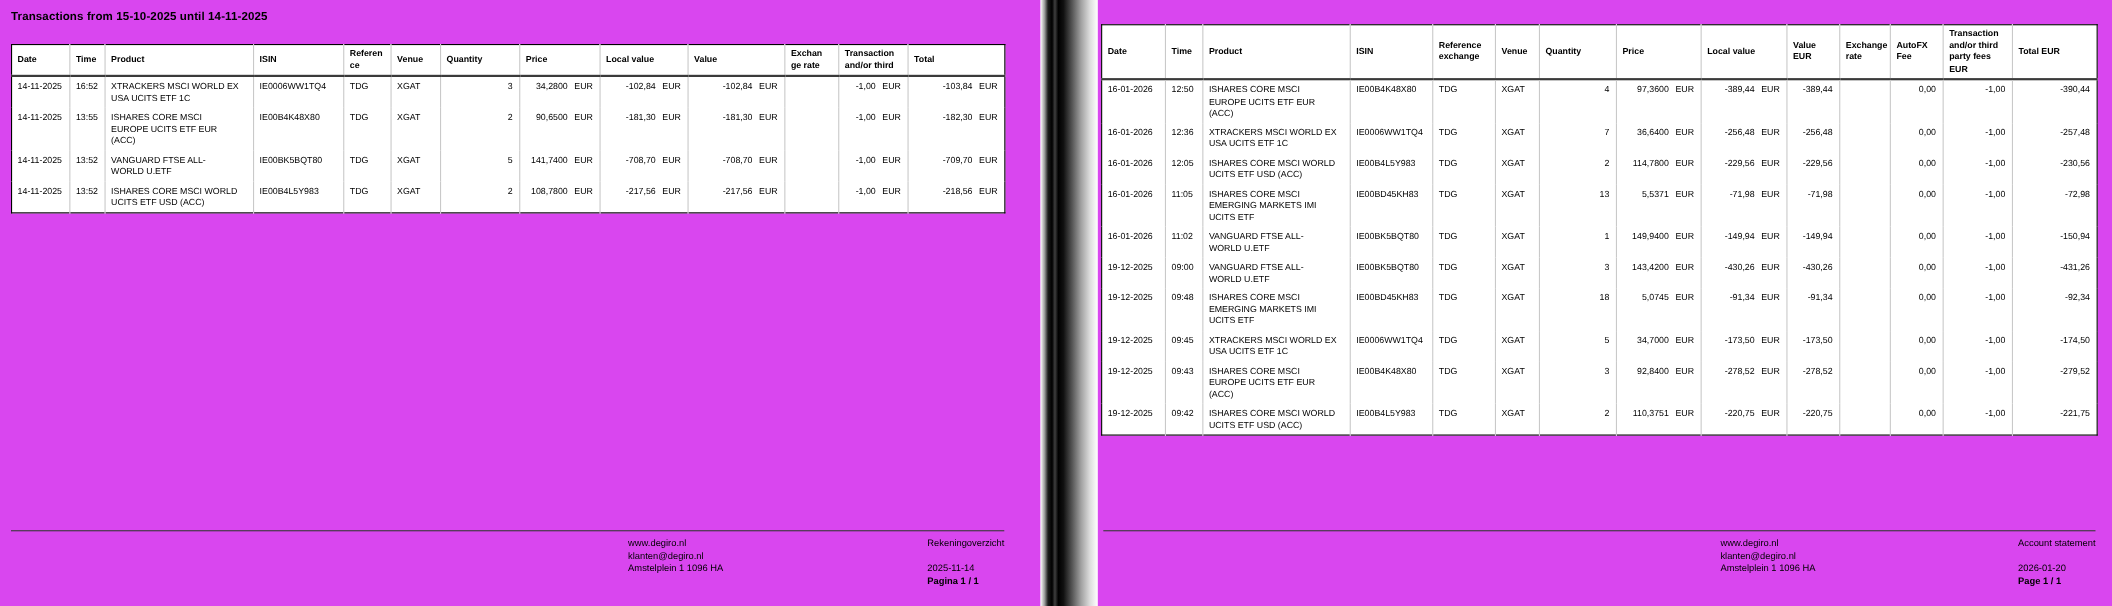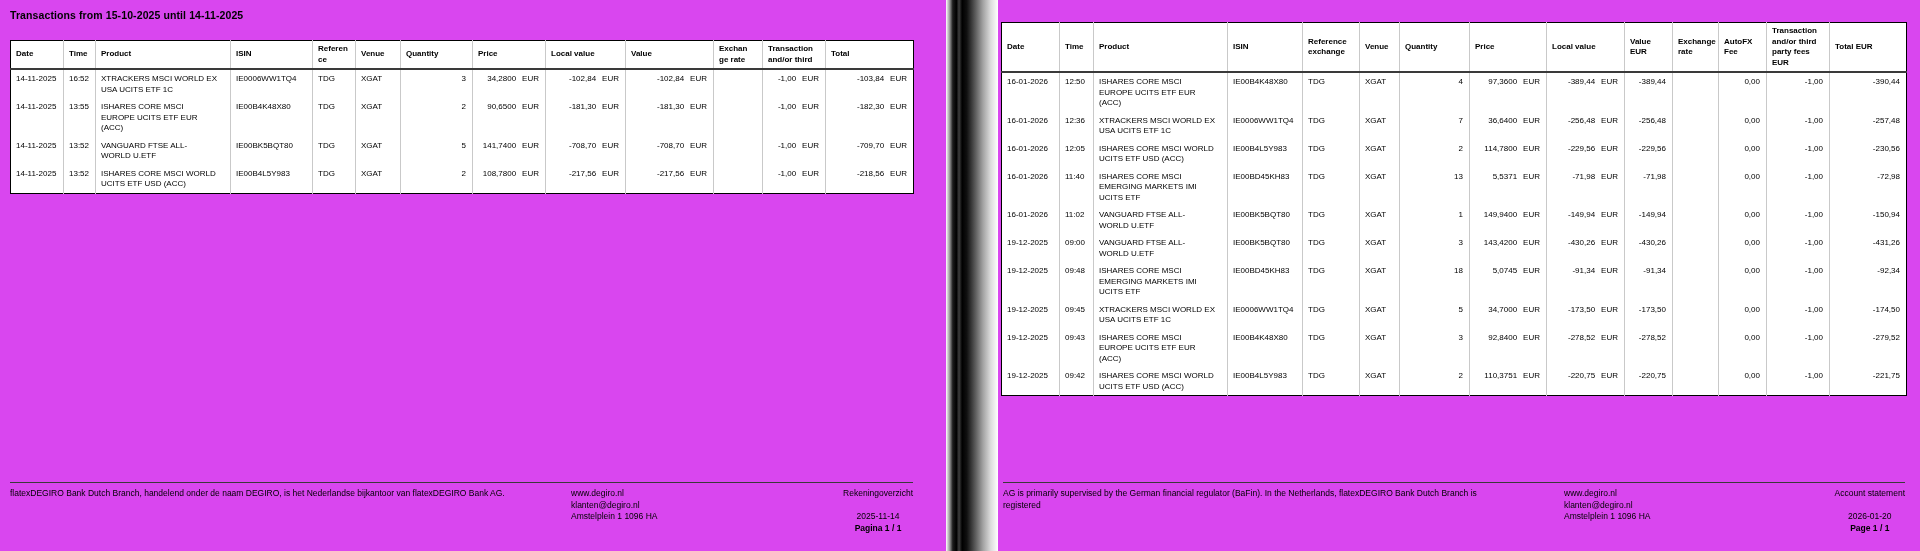--- a/index.html
+++ b/index.html
@@ -25,21 +25,21 @@
   .ta-c { text-align:center; }
   .money { display:flex; justify-content:flex-end; gap:6px; }
 
   .footer { position:absolute; top:482px; }
   .page-left  .footer { left:10px; width:903px; }
   .page-right .footer { left:5px;  width:902px; }
   .footer-rule { border-top:1px solid #3a3a3a; height:0; }
   .footer-cols { display:flex; padding-top:5px; font-size:8.5px; line-height:11.5px; }
   .disclaimer { width:497px; }
   .contact { margin-left:64px; width:160px; }
-  .docmeta { margin-left:auto; text-align:center; }
+  .docmeta { margin-left:auto; text-align:left; }
   .docmeta .spacer { height:11.5px; }
   .page-num { font-weight:bold; }
 </style>
 </head>
 <body>
 
 <div class="canvas">
 
   <section class="page page-left">
     <h1 class="page-title">Transactions from 15-10-2025 until 14-11-2025</h1>
@@ -149,21 +149,20 @@
     <td><div class="money"><span>-1,00</span><span>EUR</span></div></td>
     <td><div class="money"><span>-218,56</span><span>EUR</span></div></td>
   </tr>
 </tbody>
     </table>
 
     <footer class="footer">
       <div class="footer-rule"></div>
       <div class="footer-cols">
         <div class="disclaimer">
-          <div>flatexDEGIRO Bank Dutch Branch, handelend onder de naam DEGIRO, is het Nederlandse bijkantoor van flatexDEGIRO Bank AG.</div>
         </div>
         <div class="contact">
           <div>www.degiro.nl</div>
           <div>klanten@degiro.nl</div>
           <div>Amstelplein 1 1096 HA</div>
         </div>
         <div class="docmeta">
           <div>Rekeningoverzicht</div>
           <div class="spacer"></div>
           <div>2025-11-14</div>
@@ -269,21 +268,21 @@
     <td><div class="money"><span>-229,56</span><span>EUR</span></div></td>
     <td class="ta-r">-229,56</td>
     <td class="ta-r"></td>
     <td class="ta-r">0,00</td>
     <td class="ta-r">-1,00</td>
     <td class="ta-r">-230,56</td>
   </tr>
 
   <tr>
     <td>16-01-2026</td>
-    <td>11:40</td>
+    <td>11:05</td>
     <td>ISHARES CORE MSCI
 EMERGING MARKETS IMI
 UCITS ETF</td>
     <td>IE00BD45KH83</td>
     <td>TDG</td>
     <td>XGAT</td>
     <td class="ta-r">13</td>
     <td><div class="money"><span>5,5371</span><span>EUR</span></div></td>
     <td><div class="money"><span>-71,98</span><span>EUR</span></div></td>
     <td class="ta-r">-71,98</td>
@@ -402,21 +401,20 @@
     <td class="ta-r">-1,00</td>
     <td class="ta-r">-221,75</td>
   </tr>
 </tbody>
     </table>
 
     <footer class="footer">
       <div class="footer-rule"></div>
       <div class="footer-cols">
         <div class="disclaimer">
-          <div>AG is primarily supervised by the German financial regulator (BaFin). In the Netherlands, flatexDEGIRO Bank Dutch Branch is registered</div>
         </div>
         <div class="contact">
           <div>www.degiro.nl</div>
           <div>klanten@degiro.nl</div>
           <div>Amstelplein 1 1096 HA</div>
         </div>
         <div class="docmeta">
           <div>Account statement</div>
           <div class="spacer"></div>
           <div>2026-01-20</div>

